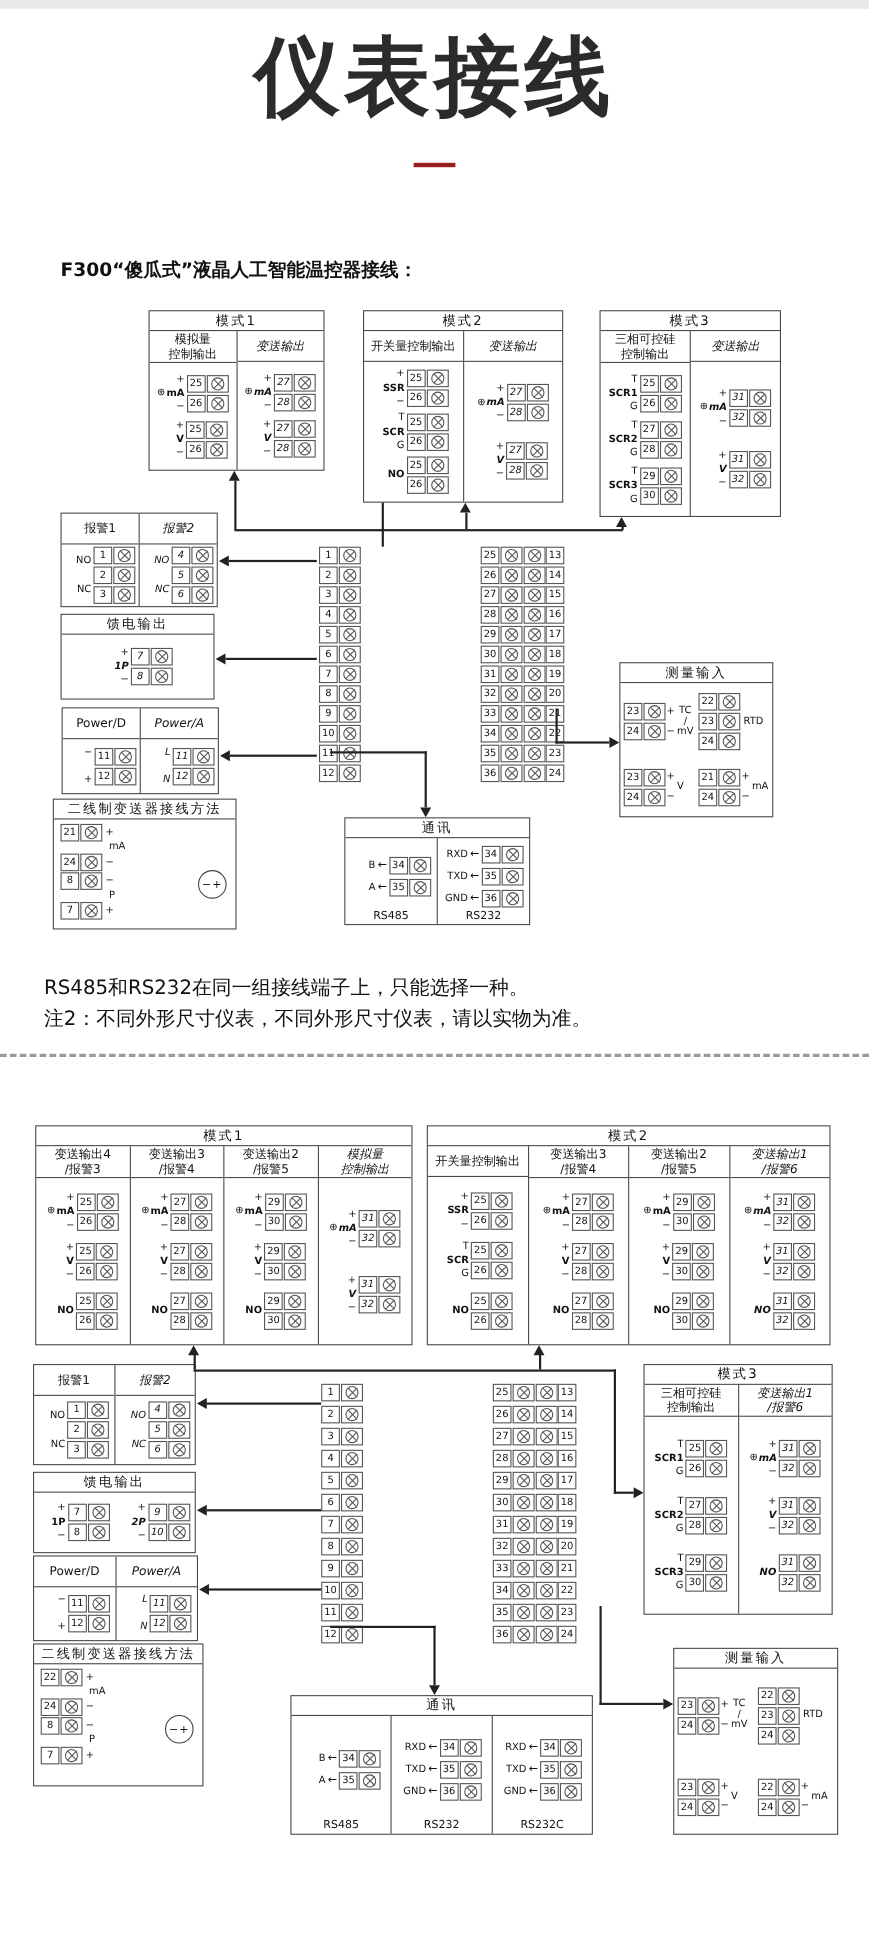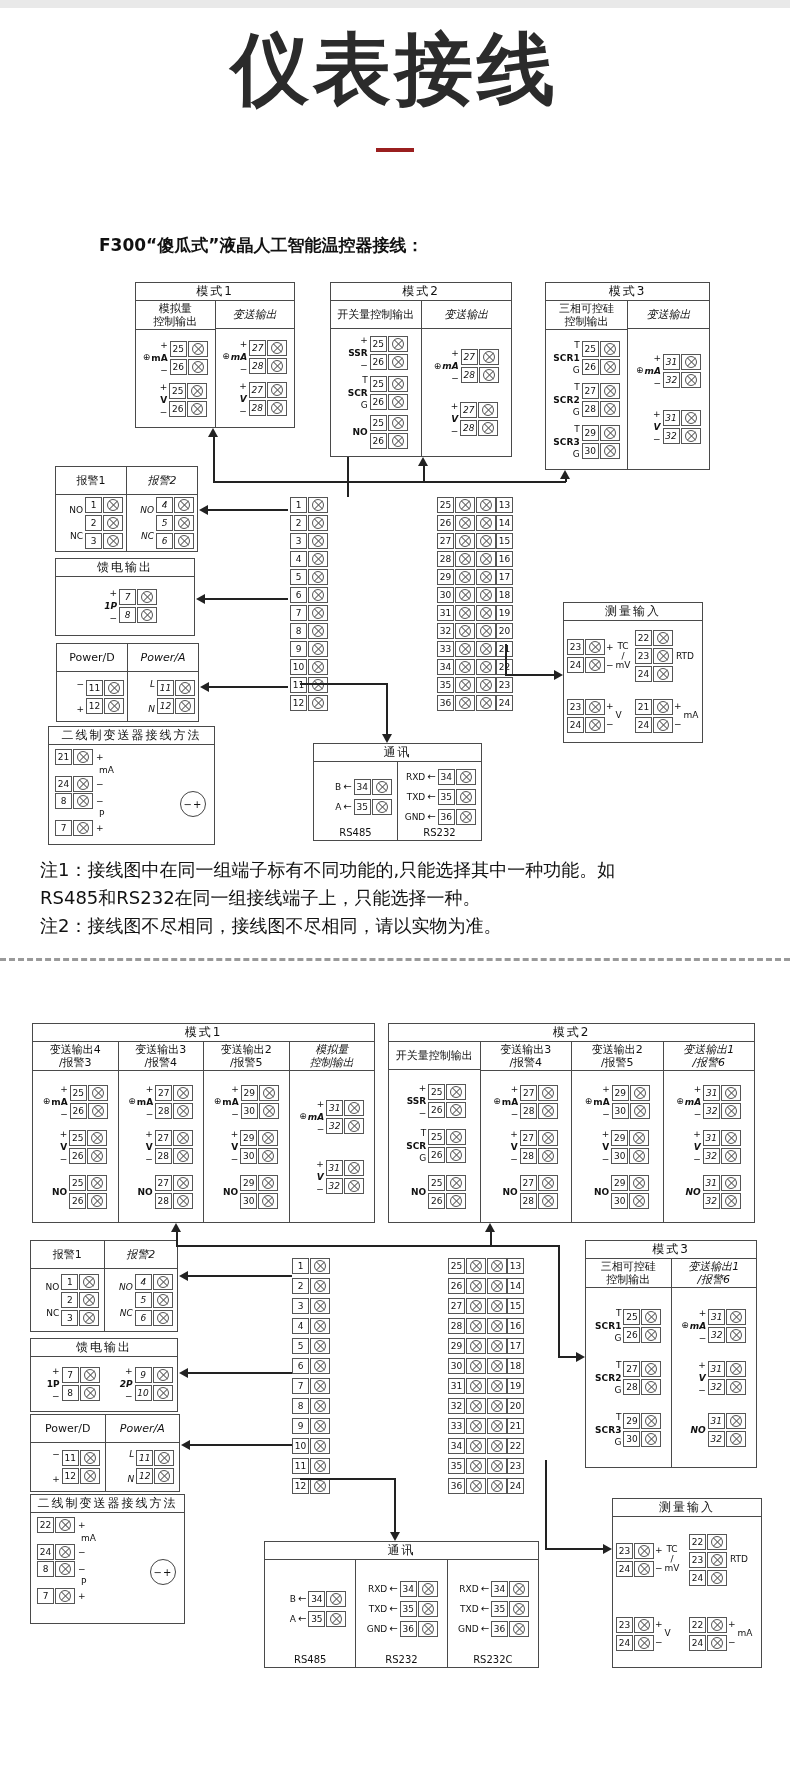--- a/index.html
+++ b/index.html
@@ -5,21 +5,21 @@
   *{box-sizing:border-box;}
   html,body{margin:0;padding:0;background:#fff;}
   .page{position:relative;width:790px;height:1772px;background:#fff;margin:0 auto;
         font-family:"DejaVu Sans","Liberation Sans",sans-serif;color:#111;overflow:hidden;}
   .topbar{position:absolute;top:0;left:0;right:0;height:8px;background:#e9e9e9;}
   .title{position:absolute;top:18px;left:0;width:100%;text-align:center;
          font-size:78px;font-weight:900;letter-spacing:4px;color:#2b2b2b;}
   .red-dash{position:absolute;top:148px;left:50%;transform:translateX(-50%);
             width:38px;height:4px;background:#9a1f1f;}
   .heading{position:absolute;white-space:nowrap;}
-  .f-heading{left:55px;top:234px;font-size:17px;font-weight:600;margin-left:44px;}
+  .f-heading{left:55px;top:234px;font-size:17px;font-weight:600;}
   .g-heading{left:67px;top:984px;font-size:20px;font-weight:700;}
   .note{position:absolute;font-size:18px;white-space:nowrap;}
   .dash-divider{position:absolute;left:0;width:100%;border-top:3px dashed #9a9a9a;}
 
   .panel{position:absolute;border:1.5px solid #4a4a4a;background:#fff;
          display:flex;flex-direction:column;}
   .ptitle{flex:0 0 auto;border-bottom:1.5px solid #4a4a4a;text-align:center;
           font-size:12px;letter-spacing:2px;padding:1px 0;line-height:1.25;}
   .pcols{display:flex;flex:1;min-height:0;}
   .pcol{flex:1;display:flex;flex-direction:column;border-right:1.5px solid #4a4a4a;min-width:0;}
@@ -1061,23 +1061,22 @@
   <div class="ah-left" style="left:196px;top:594px"></div>
   <div class="hline" style="left:209px;top:686px;width:79px"></div>
   <div class="ah-left" style="left:200px;top:682px"></div>
   <div class="hline" style="left:300px;top:683px;width:88px"></div>
   <div class="vline" style="left:386px;top:683px;height:51px"></div>
   <div class="ah-down" style="left:382px;top:734px"></div>
   <div class="vline" style="left:505px;top:644px;height:32px"></div>
   <div class="hline" style="left:505px;top:674px;width:49px"></div>
   <div class="ah-right" style="left:554px;top:670px"></div>
 
-  <div class="note" style="left:40px;top:858px">注1：接线图中在同一组端子标有不同功能的,只能选择其中一种功能。如</div>
   <div class="note" style="left:40px;top:886px">RS485和RS232在同一组接线端子上，只能选择一种。</div>
-  <div class="note" style="left:40px;top:914px">注2：接线图不尽相同，接线图不尽相同，请以实物为准。</div>
+  <div class="note" style="left:40px;top:914px">注2：不同外形尺寸仪表，不同外形尺寸仪表，请以实物为准。</div>
 
   <div class="dash-divider" style="top:958px"></div>
 
 
   <div class="panel" style="left:32px;top:1023px;width:343px;height:200px">
       <div class="ptitle">模式1</div>
       <div class="pcols">
         <div class="pcol">
           <div class="phead">变送输出4
 /报警3</div>

